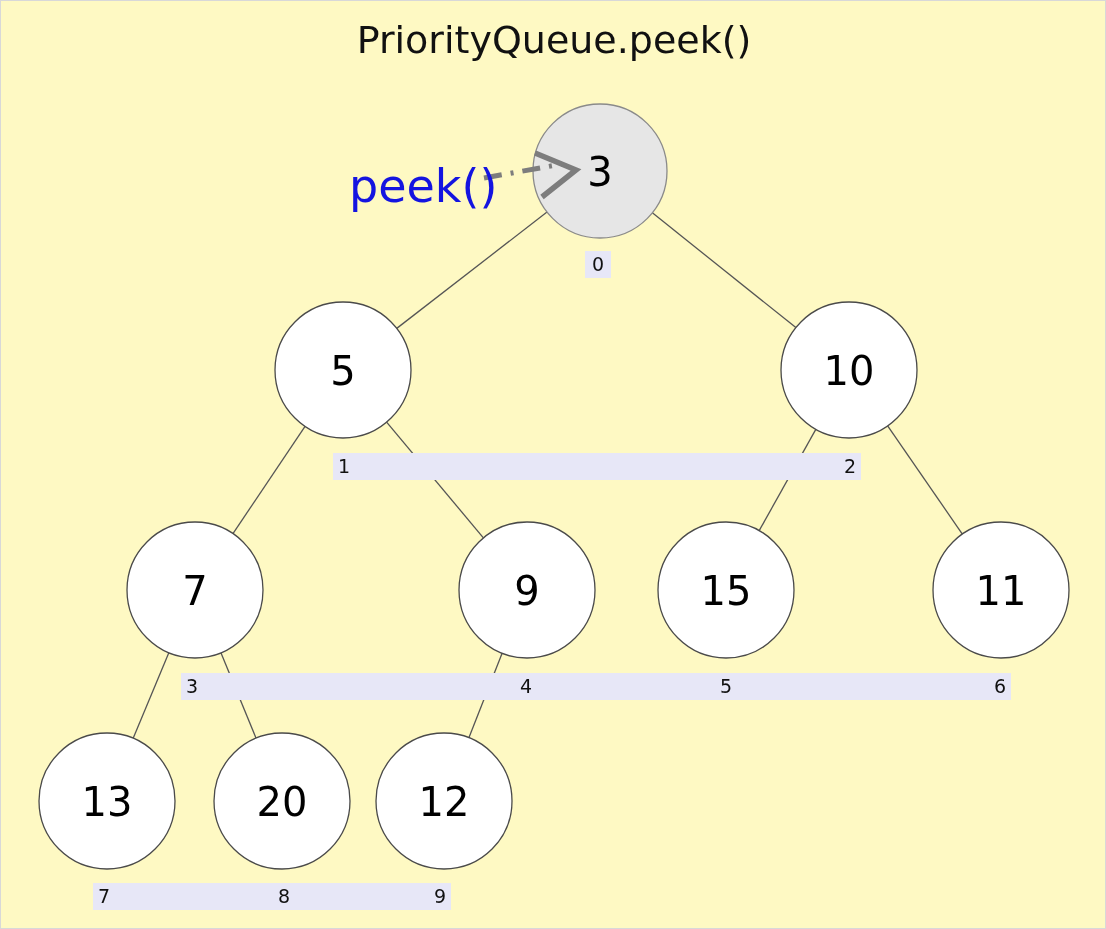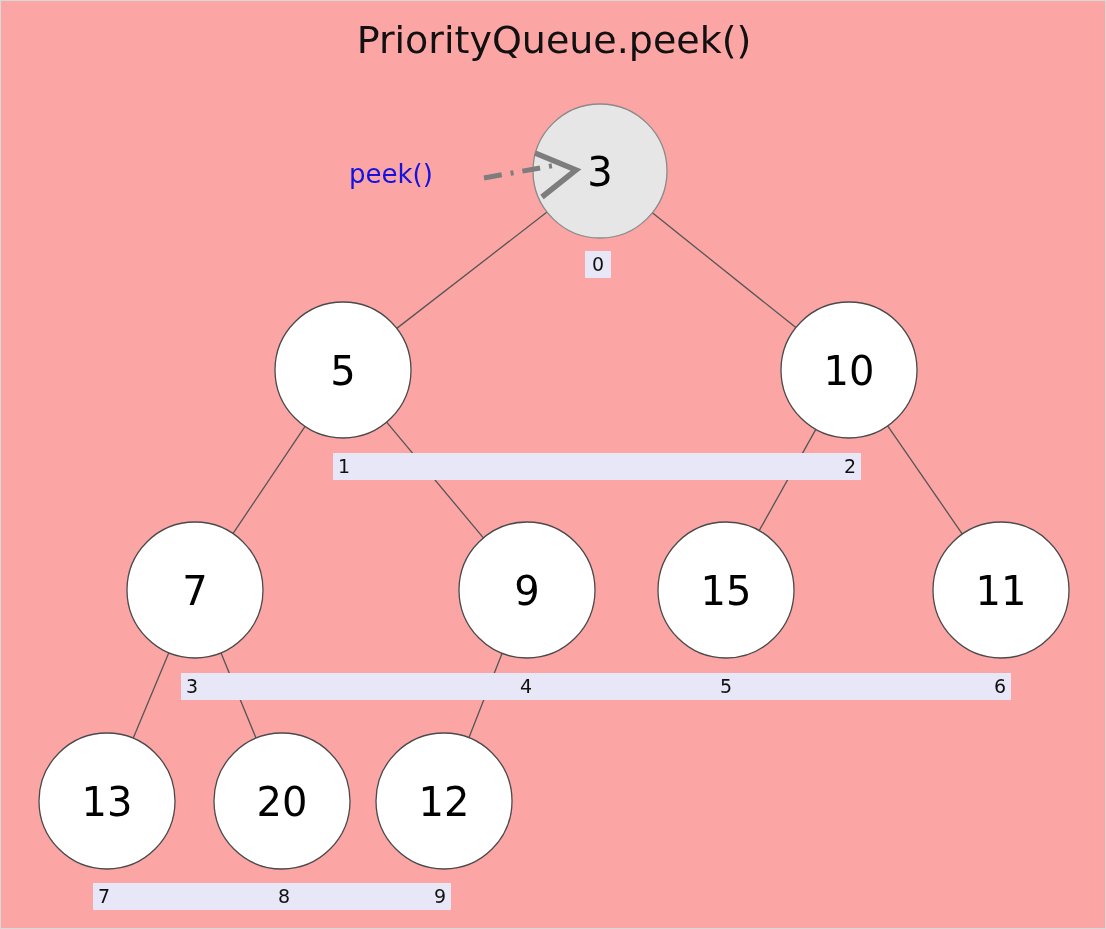--- a/index.html
+++ b/index.html
@@ -5,21 +5,21 @@
 <style>
   html, body {
     margin: 0;
     padding: 0;
     background: #ffffff;
   }
   #canvas {
     position: relative;
     width: 1106px;
     height: 929px;
-    background: #fca5a5;
+    background: #fef9c3;
     border: 1px solid #d8d8d8;
     box-sizing: border-box;
     overflow: hidden;
     font-family: "DejaVu Sans", "Liberation Sans", sans-serif;
   }
   #diagram-title {
     position: absolute;
     left: 0;
     top: 17px;
     width: 1106px;
@@ -67,21 +67,21 @@
     font-size: 19px;
     color: #111111;
     line-height: 27px;
     text-align: center;
     background: #e7e7f7;
     white-space: nowrap;
   }
   .callout-label {
     position: absolute;
     font-family: "DejaVu Sans", "Liberation Sans", sans-serif;
-    font-size: 26px;
+    font-size: 46px;
     color: #1414e0;
     white-space: nowrap;
   }
   .callout-arrow {
     stroke: #7d7d7d;
     stroke-width: 5;
     fill: none;
     stroke-linecap: butt;
   }
   .callout-head {

